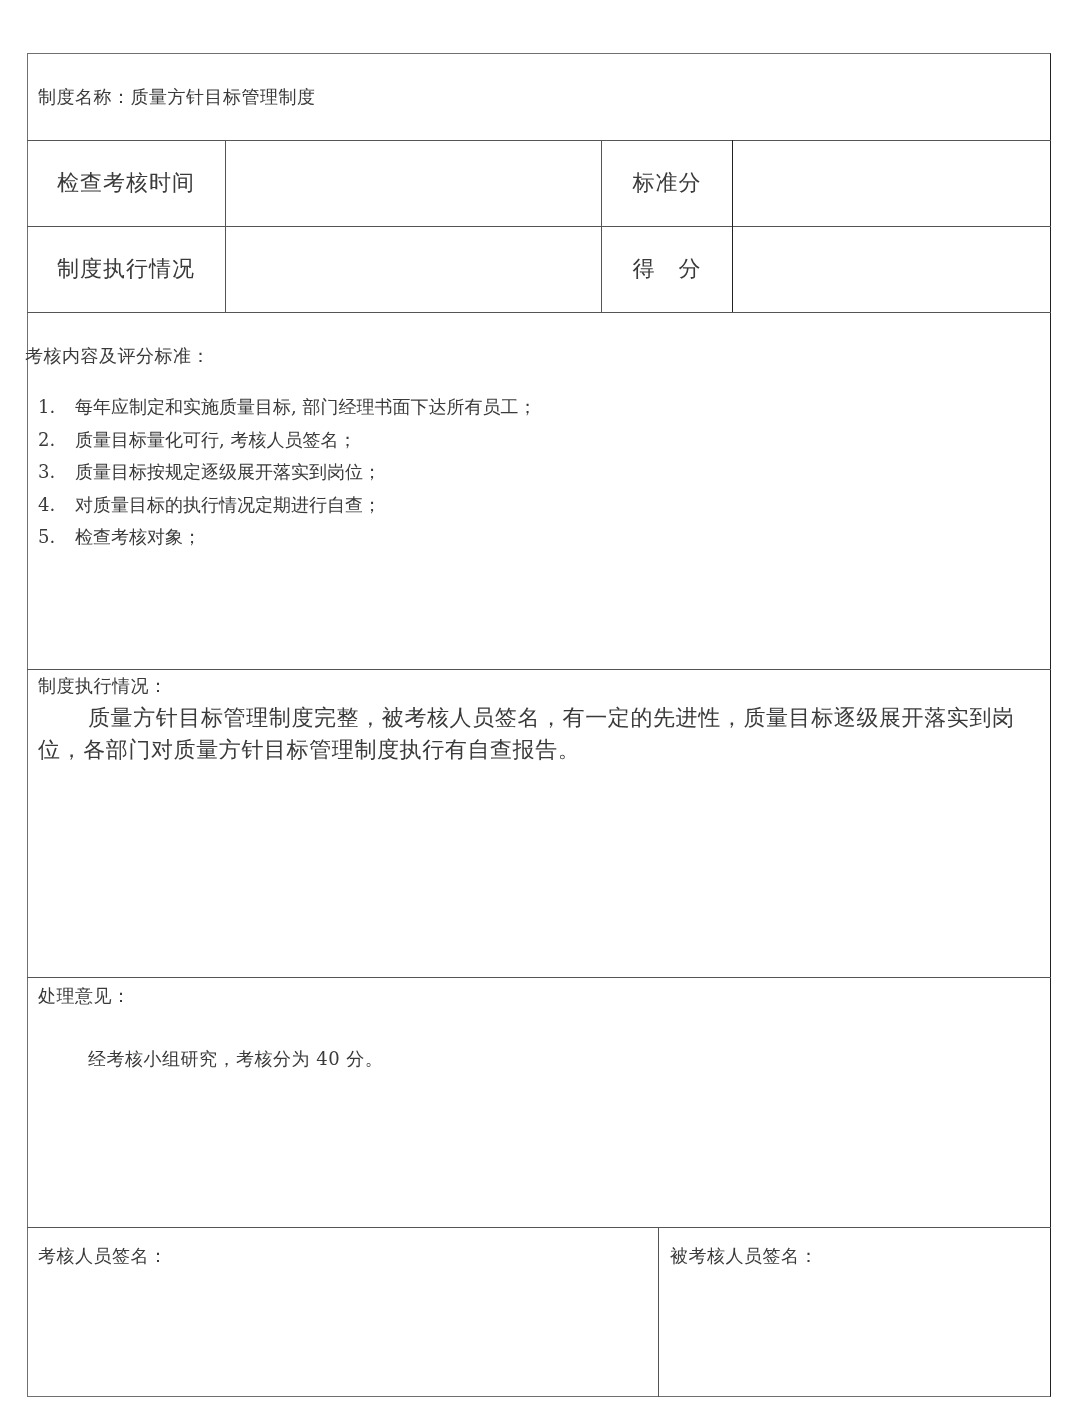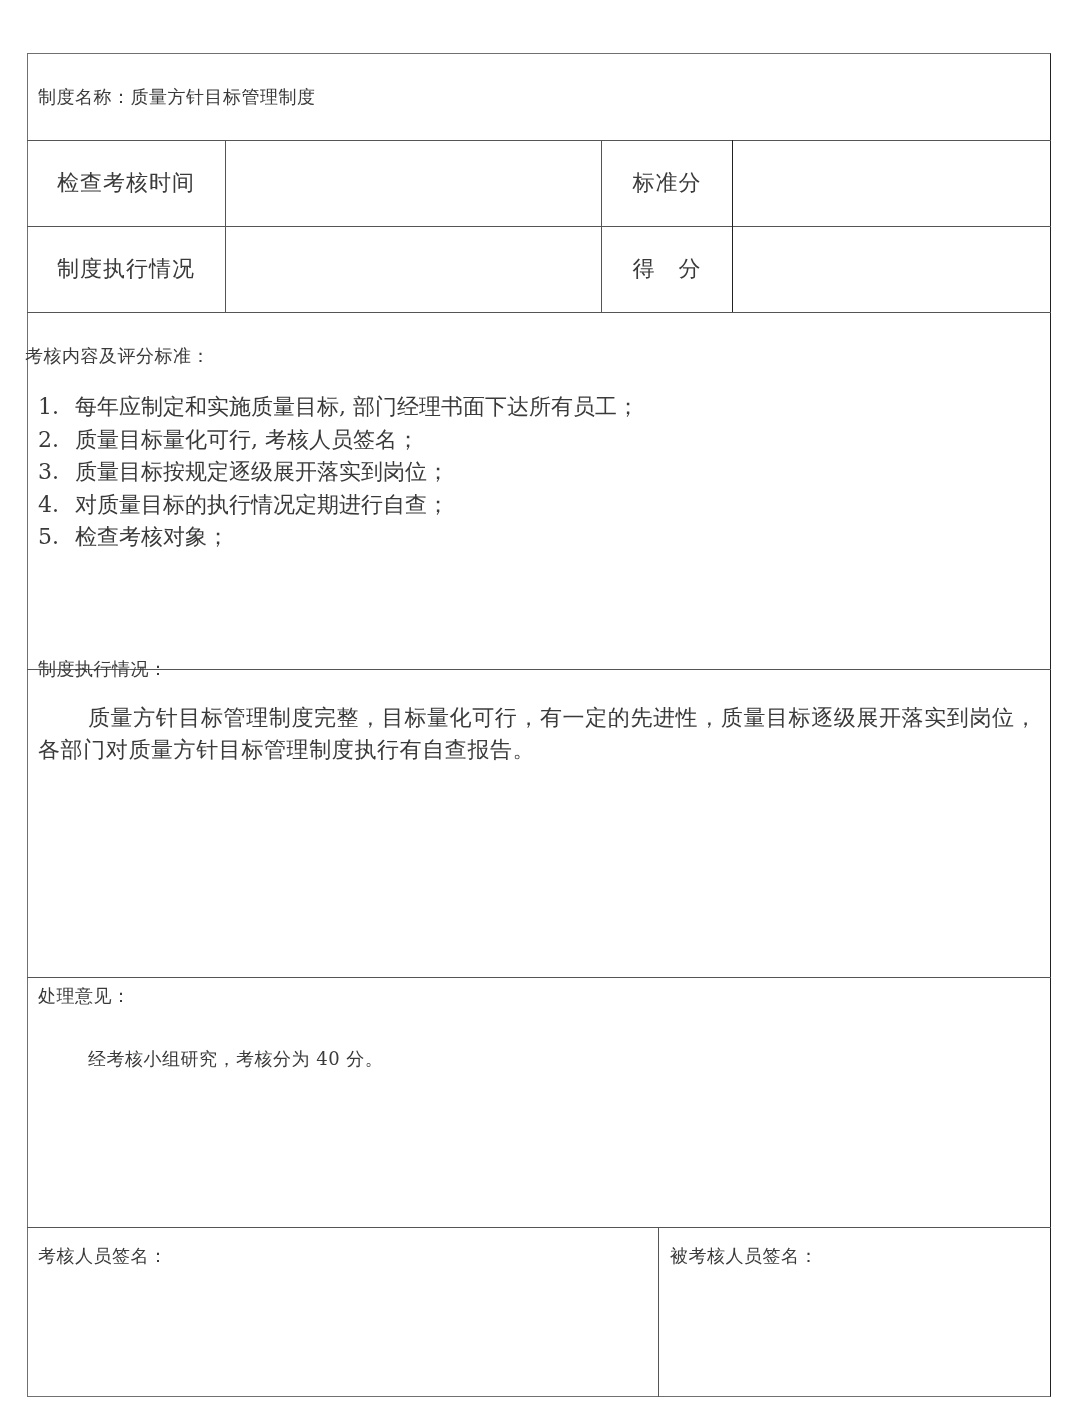--- a/index.html
+++ b/index.html
@@ -53,21 +53,21 @@
     justify-content: center;
     letter-spacing: 1px;
   }
   .list {
     position: absolute;
     left: 38px;
     top: 391px;
     margin: 0;
     padding: 0;
     list-style: none;
-    font-size: 22px;
+    font-size: 18px;
     line-height: 32.5px;
   }
   .list li { white-space: nowrap; }
   .list .num {
     display: inline-block;
     width: 37px;
   }
   .para {
     position: absolute;
     left: 38px;
@@ -113,22 +113,22 @@
 
 <div class="txt" style="left:25px; top:340px">考核内容及评分标准：</div>
 <ul class="list">
   <li><span class="num">1.</span><span>每年应制定和实施质量目标, 部门经理书面下达所有员工；</span></li>
   <li><span class="num">2.</span><span>质量目标量化可行, 考核人员签名；</span></li>
   <li><span class="num">3.</span><span>质量目标按规定逐级展开落实到岗位；</span></li>
   <li><span class="num">4.</span><span>对质量目标的执行情况定期进行自查；</span></li>
   <li><span class="num">5.</span><span>检查考核对象；</span></li>
 </ul>
 
-<div class="txt" style="left:38px; top:653px">制度执行情况：</div>
-<p class="para">质量方针目标管理制度完整，目标量化可行，有一定的先进性，质量目标逐级展开落实到岗位，各部门对质量方针目标管理制度执行有自查报告。</p>
+<div class="txt" style="left:38px; top:670px">制度执行情况：</div>
+<p class="para">质量方针目标管理制度完整，被考核人员签名，有一定的先进性，质量目标逐级展开落实到岗位，各部门对质量方针目标管理制度执行有自查报告。</p>
 
 <div class="txt" style="left:38px; top:980px">处理意见：</div>
 <div class="txt" style="left:88px; top:1043px">经考核小组研究，考核分为 40 分。</div>
 
 <div class="txt" style="left:38px; top:1240px">考核人员签名：</div>
 <div style="position:absolute; left:28px; top:1280px; width:629px; height:115px"></div>
 <div class="txt" style="left:670px; top:1240px">被考核人员签名：</div>
 <div style="position:absolute; left:660px; top:1280px; width:390px; height:115px"></div>
 
 </body></html>

